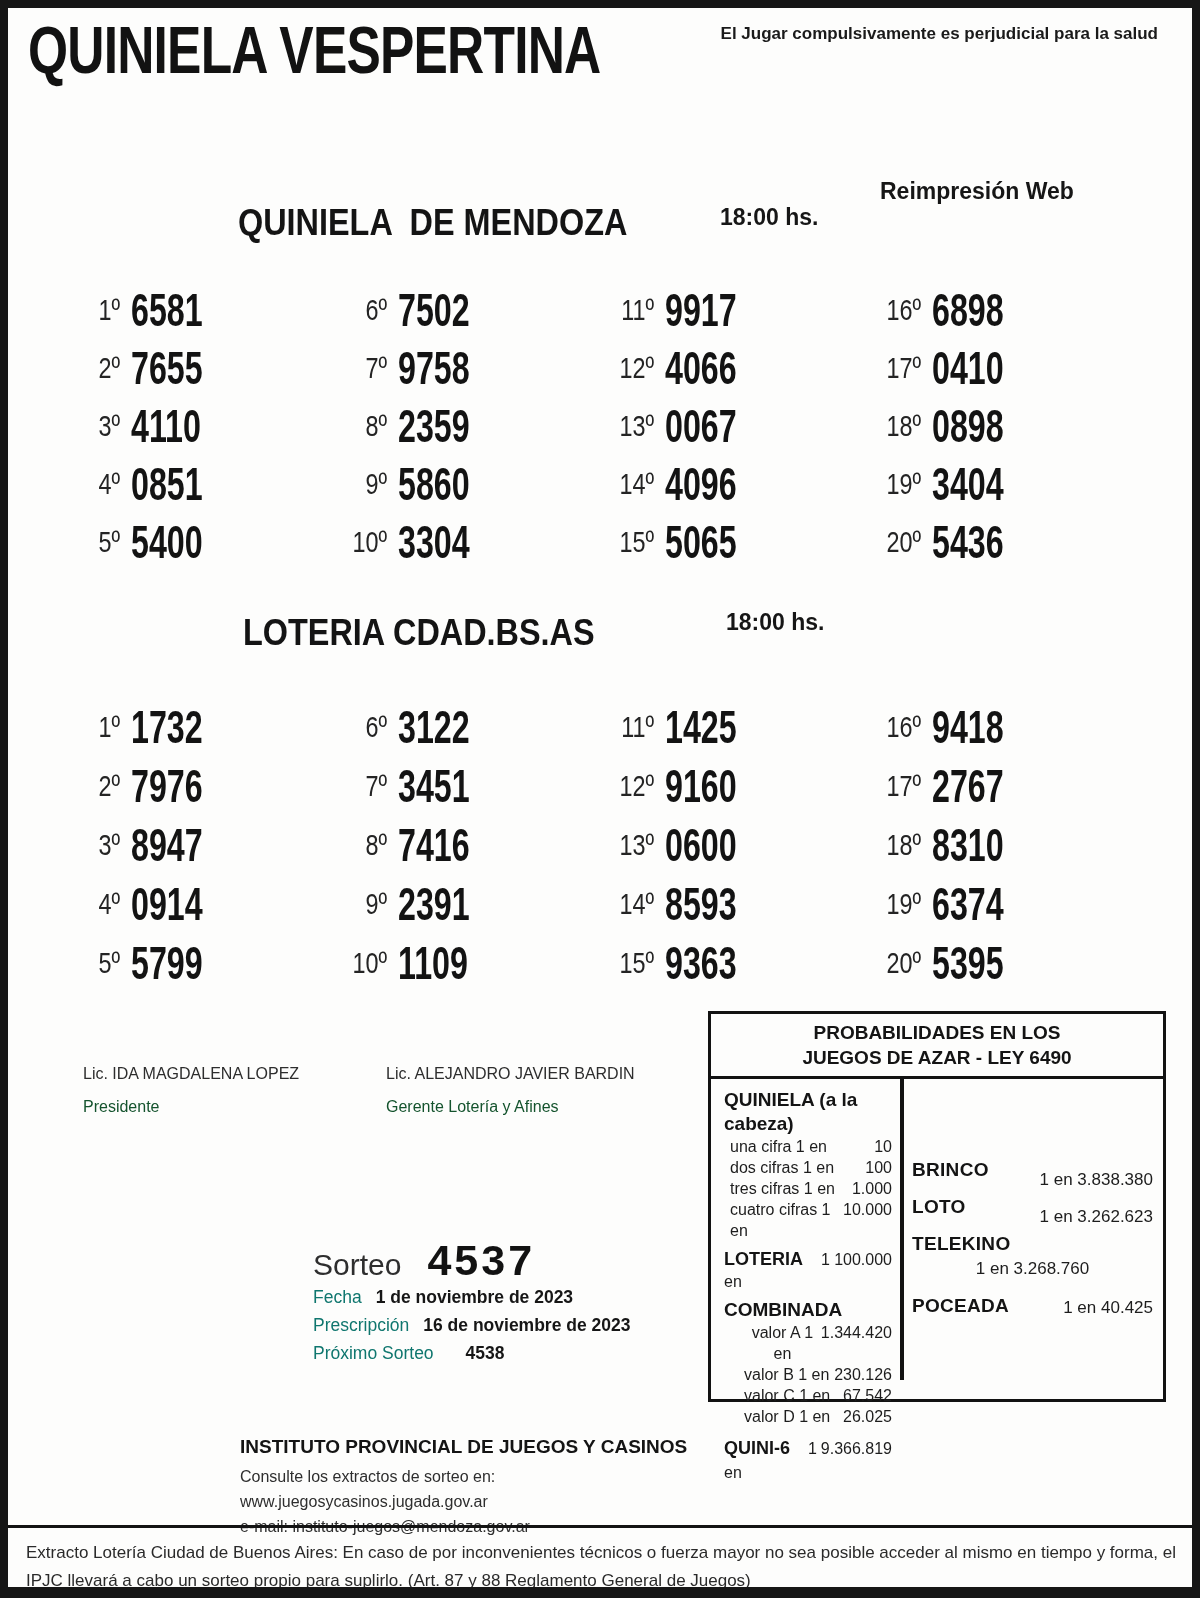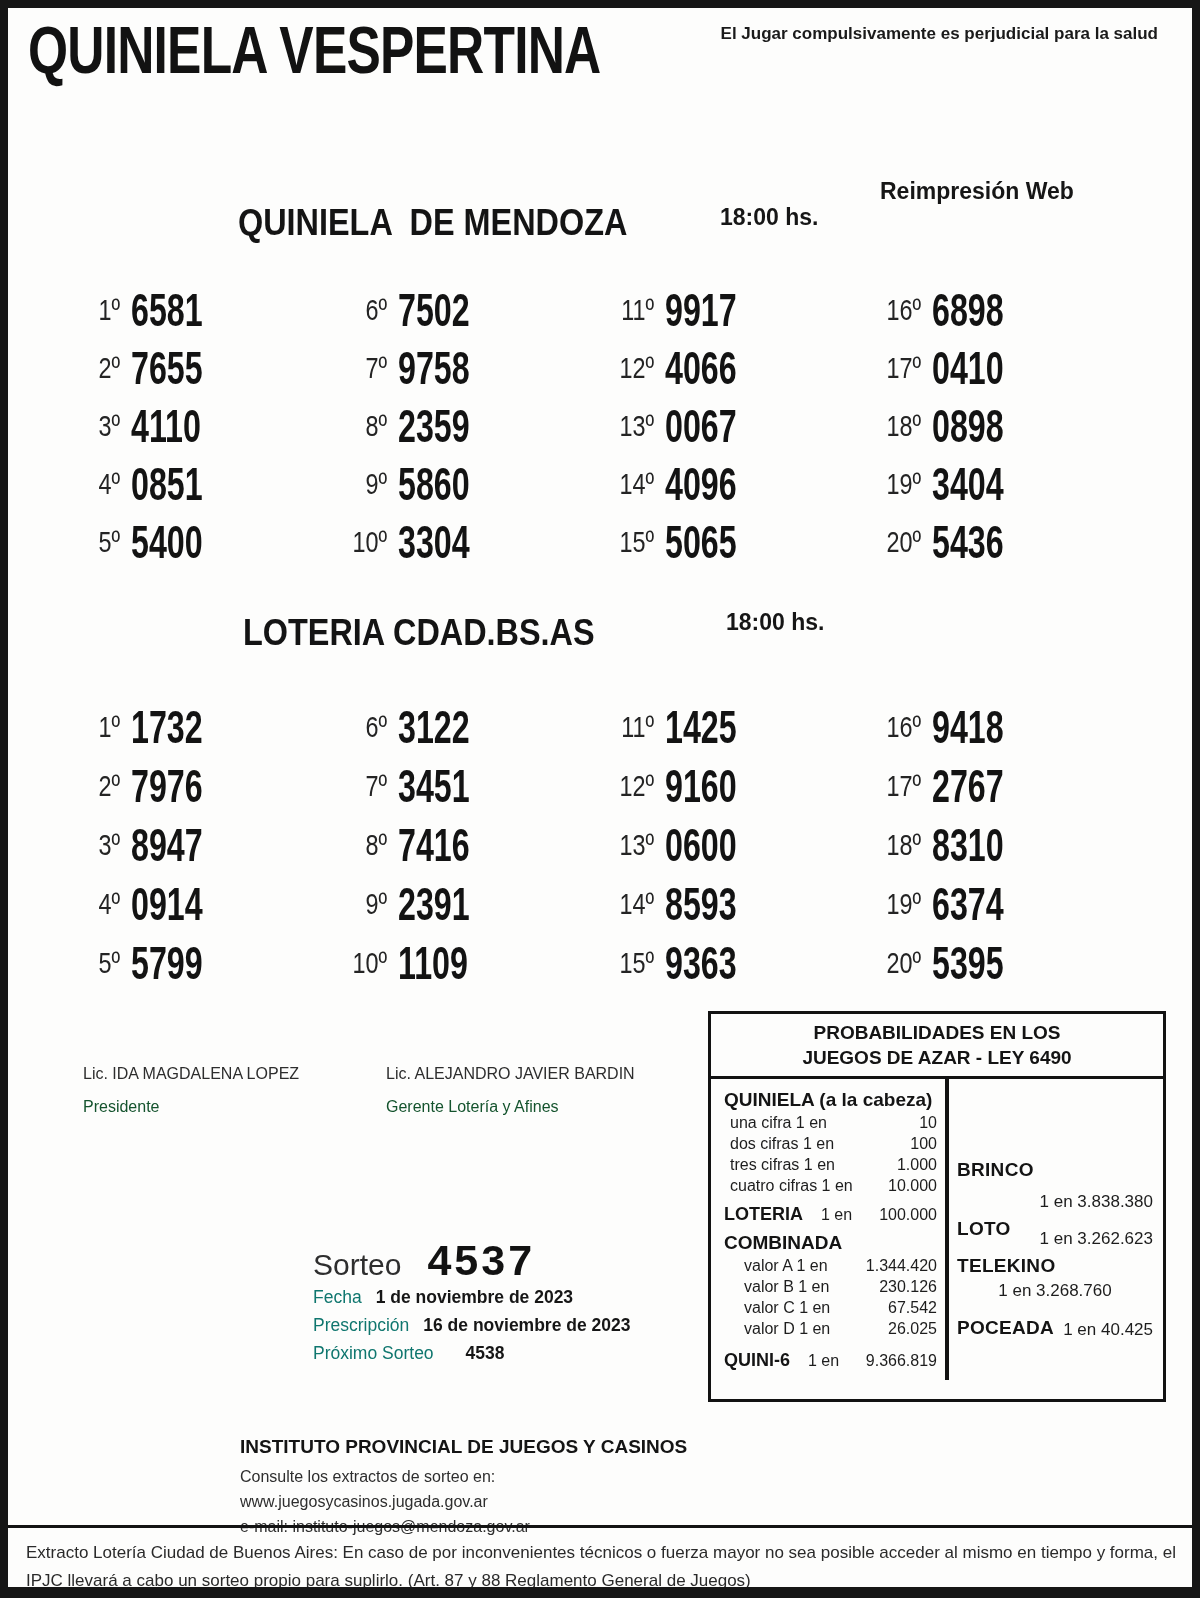--- a/index.html
+++ b/index.html
@@ -51,25 +51,25 @@
   .meta-label { color:#0f766e;text-align:right; }
   .meta-value { font-weight:700; color:#161616; margin-left:14px; white-space:nowrap; }
   .prox-line .meta-value { margin-left:32px; }
 
   
   .prob-box { left:700px; top:1003px; width:458px; height:391px; border:3px solid #121212; background:#fdfdfc; }
   .prob-head { height:65px; border-bottom:3px solid #121212; display:flex; flex-direction:column;
                justify-content:center; align-items:center; text-align:center;
                font-size:19px; font-weight:700; line-height:25px; color:#141414; }
   .prob-body { display:flex; height:301px; }
-  .prob-left { width:238px; border-right:4px solid #121212; padding:9px 8px 6px 13px; }
+  .prob-left { width:193px; border-right:4px solid #121212; padding:9px 8px 6px 13px; }
   .q-head { font-size:19px; font-weight:700; color:#141414; line-height:24px; }
   .prob-row { display:flex; justify-content:space-between; align-items:baseline;
               font-size:16px; line-height:21px; color:#1d1d1d; padding-left:6px; }
-  .c-rows .prob-row { padding-left:20px; }
+  .c-rows .prob-row { padding-left:20px;text-align:center; }
   .prob-val { white-space:nowrap; }
   .group-row { margin-top:7px; padding-left:0; line-height:22px; }
   .bold-label { font-weight:700; font-size:18px; color:#141414; }
   .mid { margin-left:18px; font-size:16px; }
   .c-head { margin-top:5px; font-size:19px; font-weight:700; color:#141414; line-height:24px; }
   .quini-row { margin-top:9px; line-height:24px; }
   .prob-right { flex:1; padding:80px 10px 8px 8px; }
   .prob-other { display:flex; flex-wrap:wrap; column-gap:8px; }
   .prob-other + .prob-other { margin-top:6px; }
   .prob-olabel { font-size:19px; font-weight:700; letter-spacing:0.3px; color:#141414; }

